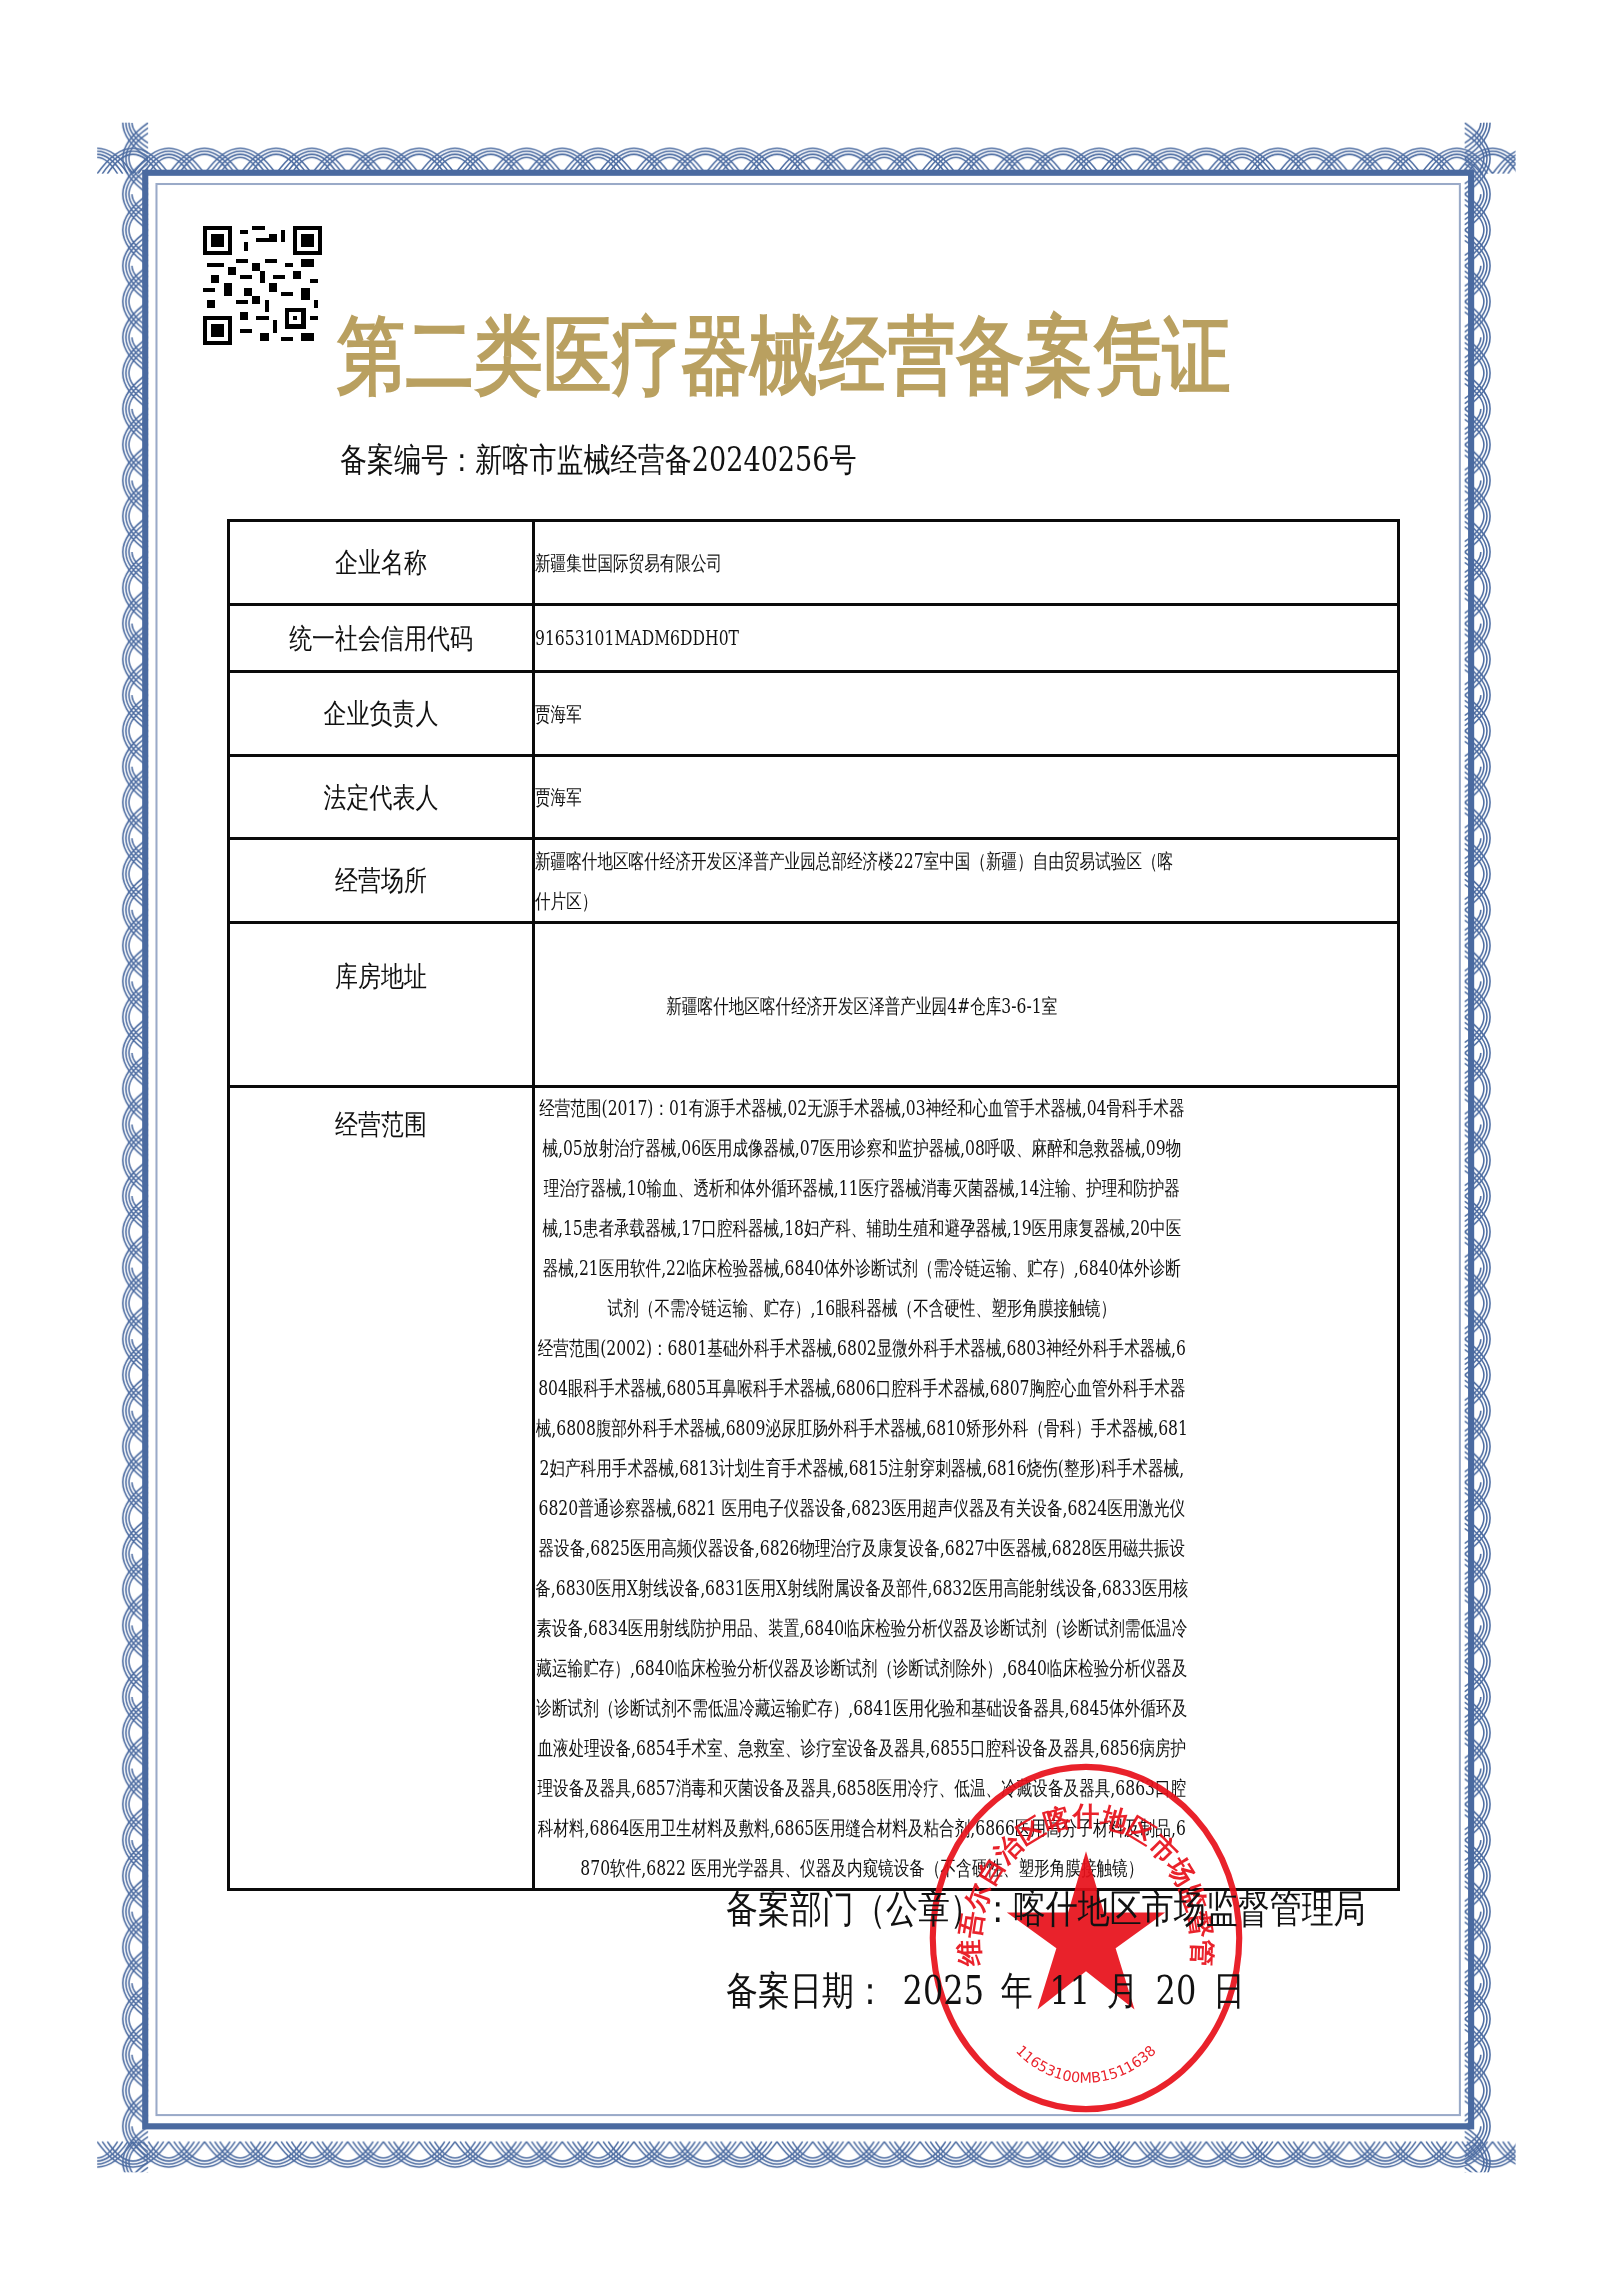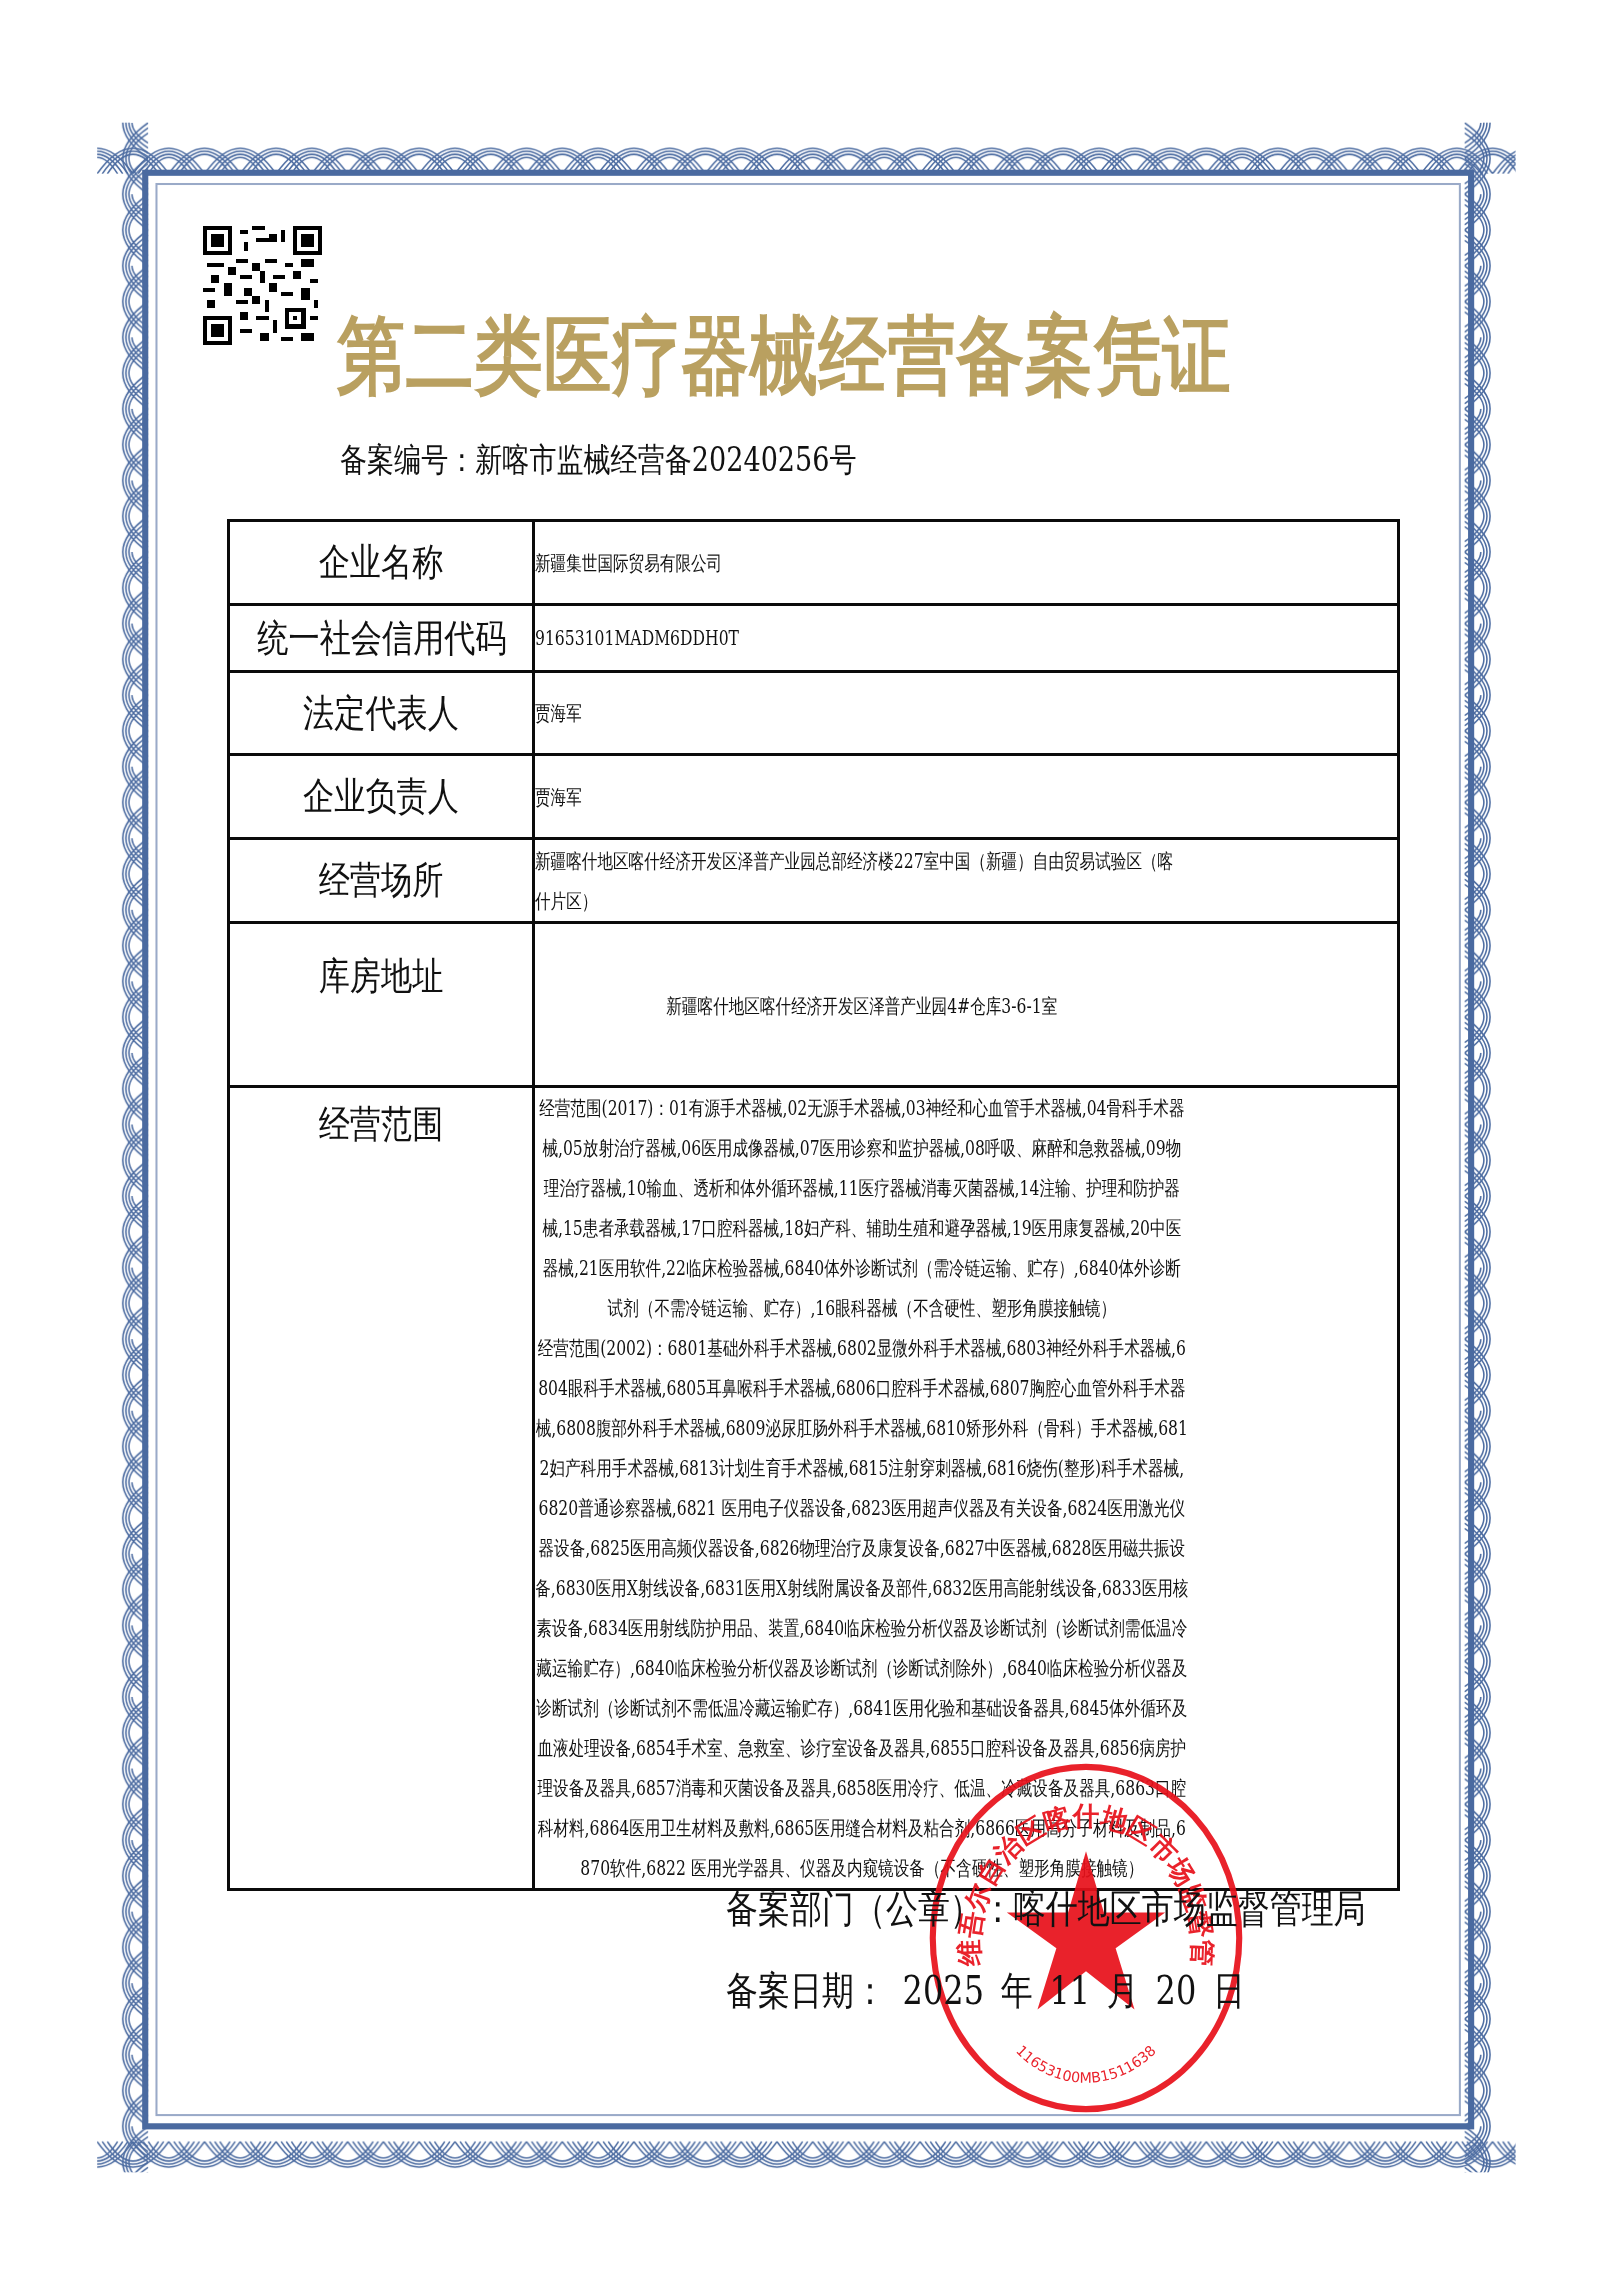--- a/index.html
+++ b/index.html
@@ -10,21 +10,21 @@
   #guilloche { position:absolute; left:0; top:0; width:1623px; height:2295px; }
   .qr { left:203px; top:226px; width:119px; height:119px; }
   .title { left:337px; top:307px; width:982px; font-size:85px; line-height:97px;
            color:#B9A060; letter-spacing:1px; white-space:nowrap;
            transform:scaleX(0.80); transform-origin:left top; font-weight:bold; }
   .recno { left:340px; top:439px; font-size:33px; line-height:41px; white-space:nowrap;
            transform:scaleX(0.82); transform-origin:left top; }
   table.info { position:absolute; left:227px; top:519px; width:1173px; border-collapse:collapse;
                table-layout:fixed; }
   table.info td { border:3.6px solid #0b0b0b; vertical-align:middle; padding:0; }
-  td.lab { width:302px; text-align:center; font-size:38px; line-height:43px; white-space:nowrap; }
+  td.lab { width:302px; text-align:center; font-size:28px; line-height:43px; white-space:nowrap; }
   td.lab span { display:inline-block; transform:scaleX(0.82); }
   td.val { padding-left:4.1px; font-size:20px; line-height:40px; }
   td.val .inner { transform:scaleX(0.78); transform-origin:left center; width:838px; }
   td.top { vertical-align:top;text-align:center; }
   td.lab.topish { vertical-align:top; padding-top:31px; }
   .scope { font-size:17.6px; line-height:21px; padding-top:4.1px; }
   .scope .inner { transform:scaleX(0.72); transform-origin:left top; width:1171px; word-break:break-all; }
   .dept { left:726px; top:1886px; font-size:39px; line-height:46px; white-space:nowrap;
           transform:scaleX(0.82); transform-origin:left top; z-index:3; }
   .date { left:726px; top:1968px; font-size:39px; line-height:46px; white-space:nowrap;
@@ -153,28 +153,28 @@
     <td class="val">
           <div class="inner">新疆集世国际贸易有限公司</div>
         </td>
   </tr>
   <tr style="height:67px">
     <td class="lab"><span>统一社会信用代码</span></td>
     <td class="val">
           <div class="inner">91653101MADM6DDH0T</div>
         </td>
   </tr>
+  <tr style="height:84px">
+    <td class="lab"><span>企业负责人</span></td>
+    <td class="val">
+          <div class="inner">贾海军</div>
+        </td>
+  </tr>
   <tr style="height:83px">
     <td class="lab"><span>法定代表人</span></td>
-    <td class="val">
-          <div class="inner">贾海军</div>
-        </td>
-  </tr>
-  <tr style="height:84px">
-    <td class="lab"><span>企业负责人</span></td>
     <td class="val">
           <div class="inner">贾海军</div>
         </td>
   </tr>
   <tr style="height:84px">
     <td class="lab"><span>经营场所</span></td>
     <td class="val">
           <div class="inner">新疆喀什地区喀什经济开发区泽普产业园总部经济楼227室中国（新疆）自由贸易试验区（喀什片区）</div>
         </td>
   </tr>

